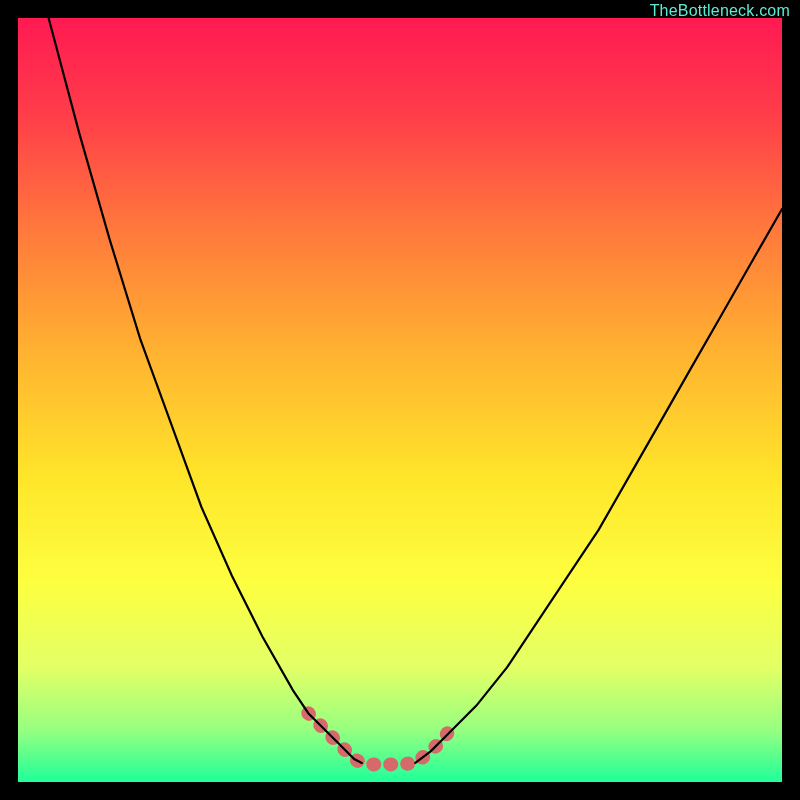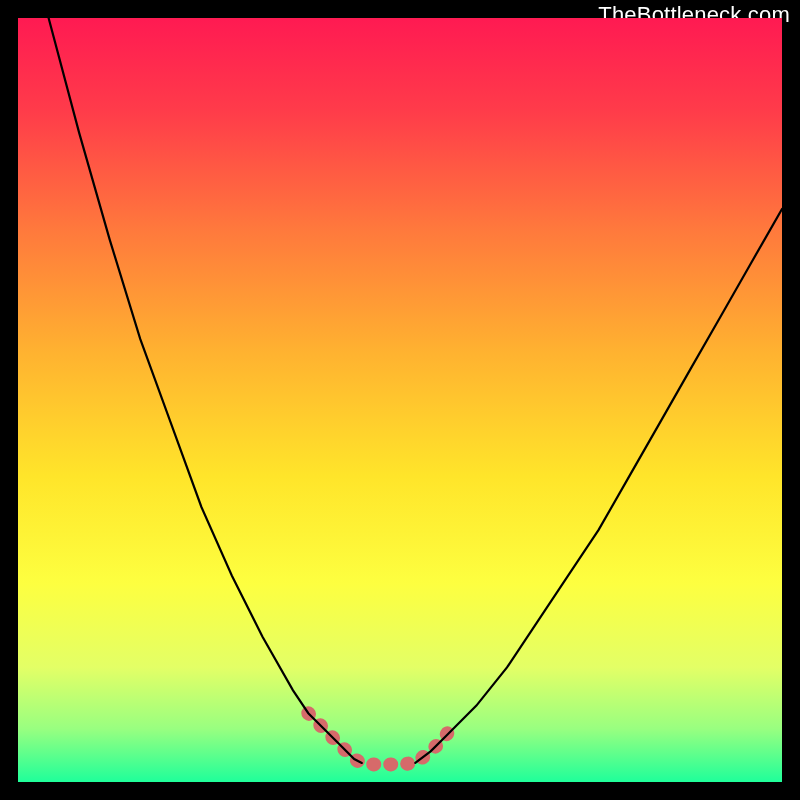--- a/index.html
+++ b/index.html
@@ -20,23 +20,23 @@
     position: absolute;
     left: 18px;
     top: 18px;
     width: 764px;
     height: 764px;
   }
   .watermark {
     position: absolute;
     top: 2px;
     right: 10px;
-    font-size: 22px;
+    font-size: 16px;
     font-weight: 500;
-    color: #ffffff;
+    color: #5eead4;
     letter-spacing: 0.2px;
   }
   svg {
     display: block;
   }
 </style>
 </head>
 <body>
 
 <div class="frame">

